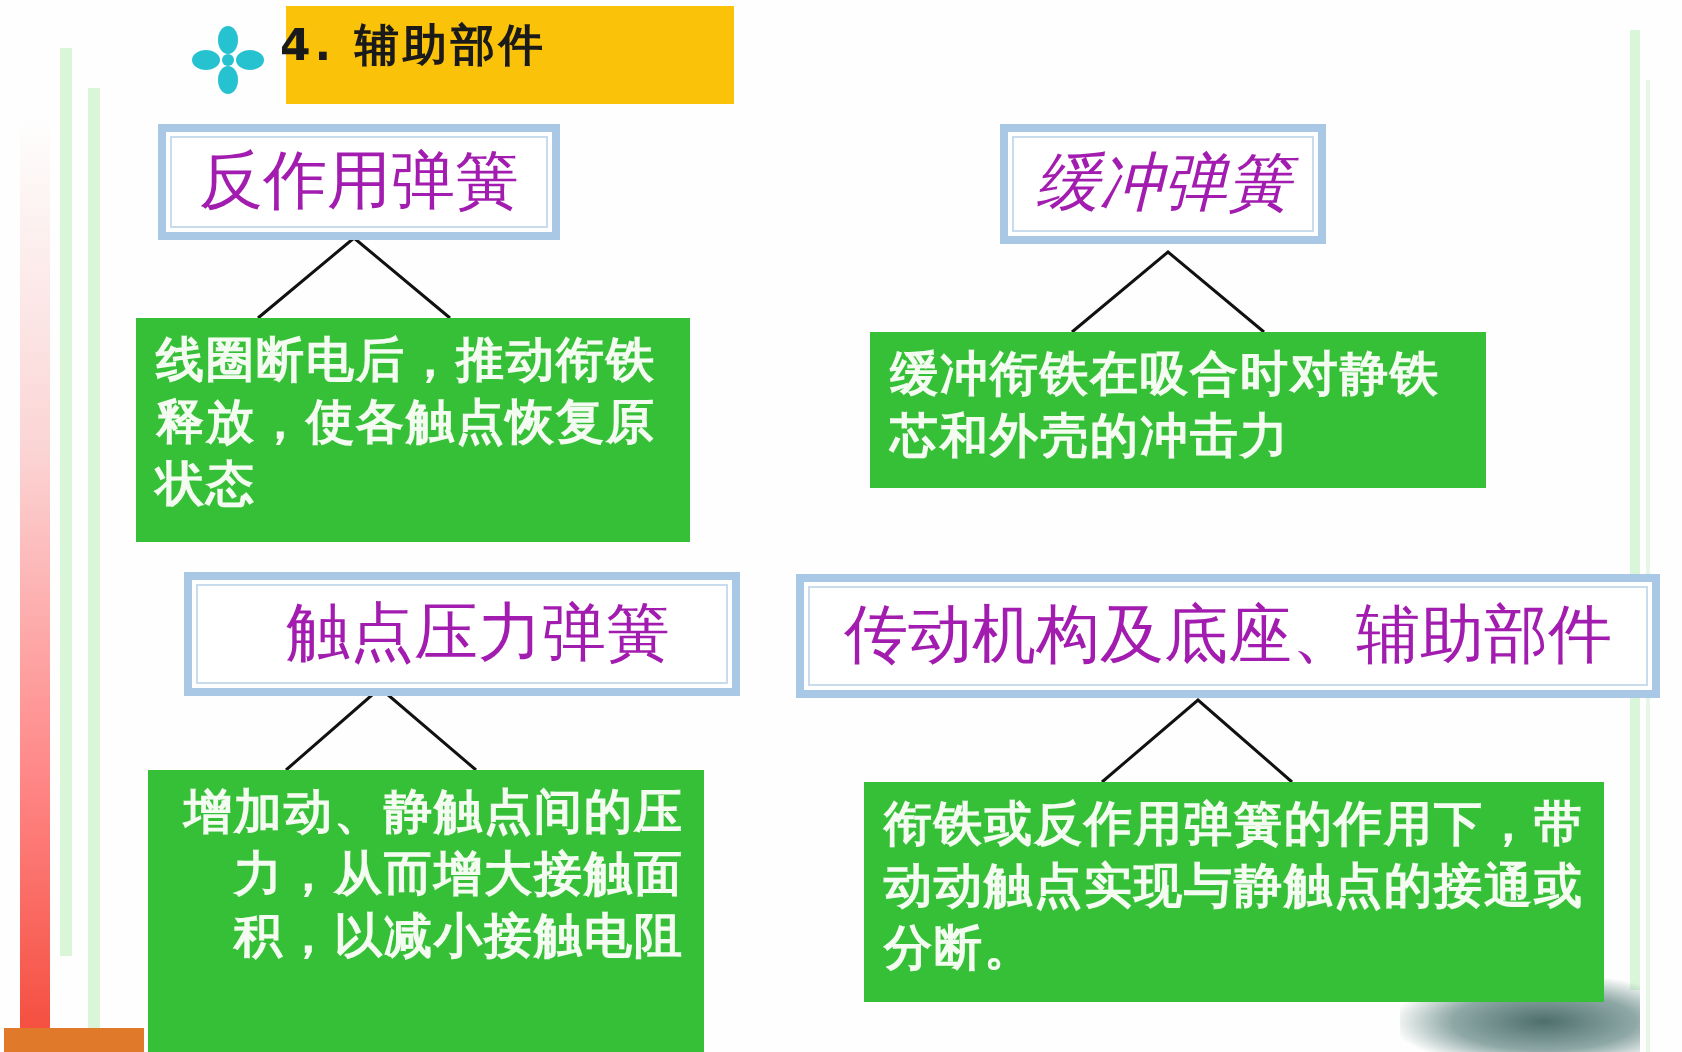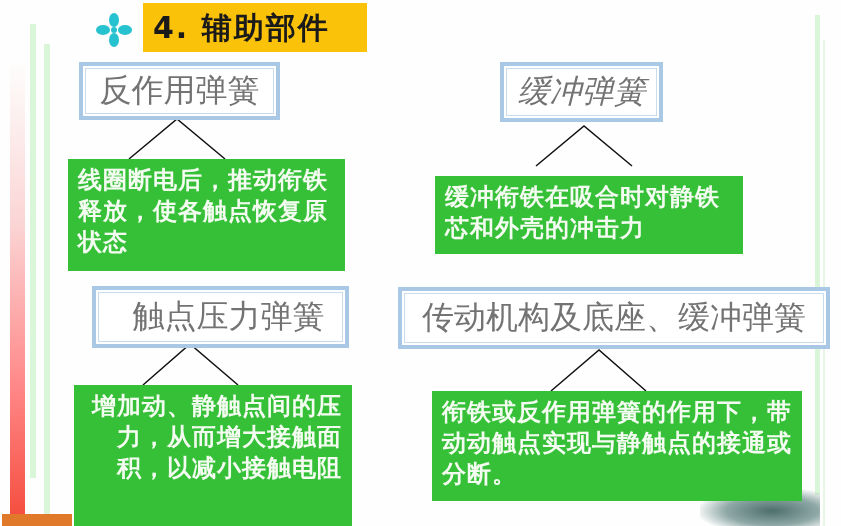--- a/index.html
+++ b/index.html
@@ -13,30 +13,30 @@
     left:10px; top:60px; width:15px; height:466px;
     background:linear-gradient(to bottom, rgba(255,255,255,0) 0%, #fbd5d5 35%, #f88 70%, #f44a3a 100%);
   }
   .green-line { background:#d9f6d9; }
   .orange-block { background:#e07a2a; }
   .title-box {
     left:143px; top:3px; width:224px; height:49px;
     background:#fbc20a;
   }
   .title-text {
-    left:153px; top:8px; font-size:30px; font-weight:bold; color:#1a1a1a;
+    left:140px; top:8px; font-size:22px; font-weight:bold; color:#1a1a1a;
     letter-spacing:2px; white-space:nowrap;
   }
   .head-box {
     background:#fff;
     border:4px solid #a9c8e6;
     box-shadow: inset 0 0 0 2px #fff, inset 0 0 0 3px #c9dcee;
     box-sizing:border-box;
     display:flex; align-items:center; justify-content:center;
-    font-size:32px; color:#737373; white-space:nowrap;
+    font-size:32px; color:#a21caf; white-space:nowrap;
     font-family:"DejaVu Serif","Liberation Serif",serif;
   }
   .green-box {
     background:#35c038;
     color:#f4fbf0;
     font-weight:bold;
     font-size:24px;
     line-height:31px;
     box-sizing:border-box;
     padding:6px 10px;
@@ -88,29 +88,29 @@
 <div class="abs head-box" style="left:79px;top:62px;width:201px;height:58px;">
   <span>反作用弹簧</span>
 </div>
 <div class="abs green-box" style="left:68px;top:159px;width:277px;height:112px;">
   <span>线圈断电后，推动衔铁释放，使各触点恢复原状态</span>
 </div>
 
 <div class="abs head-box" style="left:500px;top:62px;width:163px;height:60px;font-style:italic;">
   <span>缓冲弹簧</span>
 </div>
-<div class="abs green-box" style="left:435px;top:166px;width:308px;height:78px;margin-top:10px;">
+<div class="abs green-box" style="left:435px;top:166px;width:308px;height:78px;">
   <span>缓冲衔铁在吸合时对静铁芯和外壳的冲击力</span>
 </div>
 
-<div class="abs head-box" style="left:92px;top:286px;width:257px;height:62px;padding-left:16px;">
+<div class="abs head-box" style="left:92px;top:286px;width:278px;height:62px;padding-left:16px;">
   <span>触点压力弹簧</span>
 </div>
 <div class="abs green-box" style="left:74px;top:385px;width:278px;height:141px;text-align:right;">
   <span>增加动、静触点间的压力，从而增大接触面积，以减小接触电阻</span>
 </div>
 
 <div class="abs head-box" style="left:398px;top:287px;width:432px;height:62px;">
-  <span>传动机构及底座、缓冲弹簧</span>
+  <span>传动机构及底座、辅助部件</span>
 </div>
 <div class="abs green-box" style="left:394px;top:391px;width:370px;height:110px;margin-left:38px;">
   <span>衔铁或反作用弹簧的作用下，带动动触点实现与静触点的接通或分断。</span>
 </div>
 
 </body></html>

